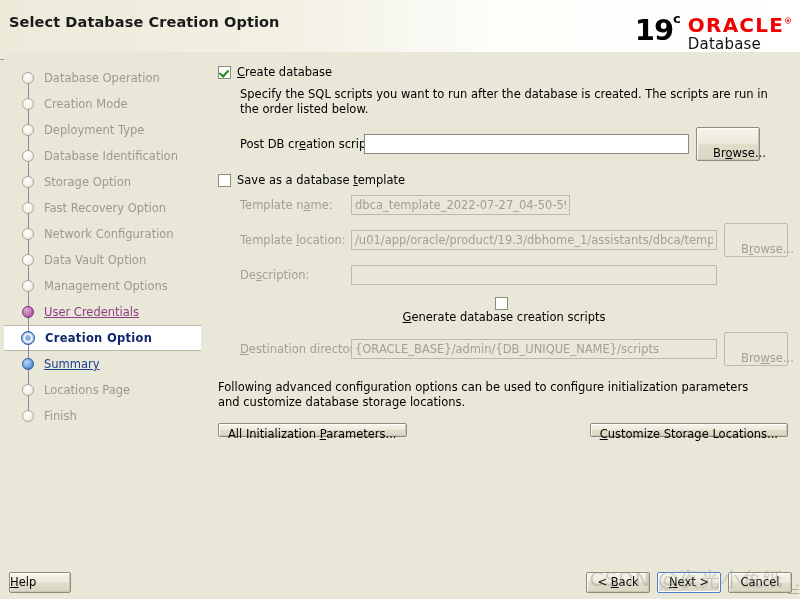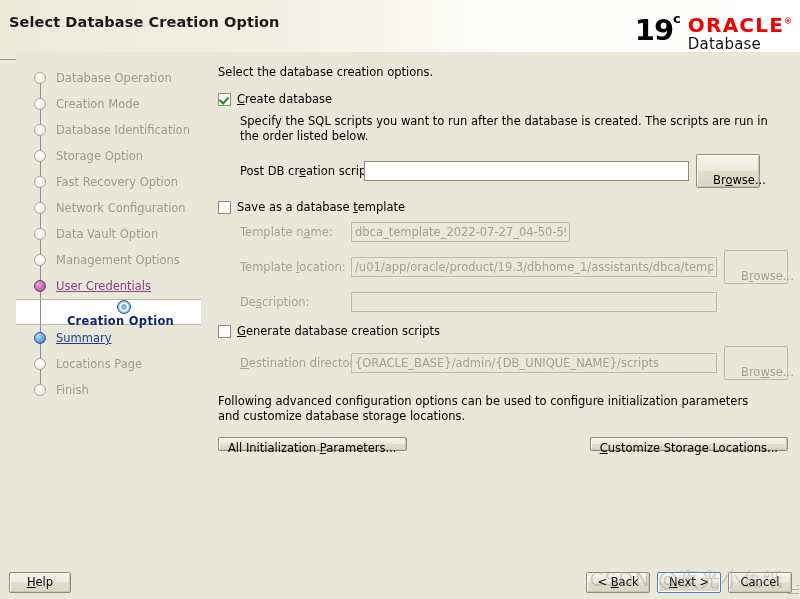--- a/index.html
+++ b/index.html
@@ -101,21 +101,21 @@
     position: absolute;
     left: 0;
     top: 52px;
     width: 800px;
     height: 512px;
   }
 
   
   .sidebar {
     position: absolute;
-    left: 16px;
+    left: 4px;
     top: 0;
     width: 200px;
     height: 512px;
     background: #e9e7d7;
     border-right: 1px solid #8f8f7c;
     box-sizing: border-box;
   }
   .steps {
     position: relative;
     padding-top: 13px;
@@ -180,21 +180,20 @@
   }
   .step-label.done {
     color: #1b3f8f;
     text-decoration: underline;
     cursor: pointer;
   }
   .step.current-row {
     background: #ffffff;
     border-top: 1px solid #b9b7a6;
     border-bottom: 1px solid #b9b7a6;
-    flex-direction: column;
   }
   .step-label.current {
     color: #10266b;
     font-weight: bold;
     letter-spacing: 0.3px;
   }
 
   
   .content {
     position: absolute;
@@ -340,21 +339,21 @@
     top: 564px;
     width: 800px;
     height: 35px;
     background: #e9e7d7;
   }
   .footer-help {
     position: absolute;
     left: 9px;
     top: 8px;
     width: 62px;
-    text-align: center;
+    text-align: left;
     padding: 0;
   }
   .footer-right {
     position: absolute;
     right: 8px;
     top: 8px;
     display: flex;
     gap: 7px;
   }
   .btn-nav { width: 64px; padding: 0; text-align: center; }
@@ -417,20 +416,25 @@
           <div class="bullet pending"></div>
           <div class="step-label pending">Database Operation</div>
         </div>
 
         <div class="step">
           <div class="connector"></div>
           <div class="bullet pending"></div>
           <div class="step-label pending">Creation Mode</div>
         </div>
 
+        <div class="step">
+          <div class="connector"></div>
+          <div class="bullet pending"></div>
+          <div class="step-label pending">Deployment Type</div>
+        </div>
 
         <div class="step">
           <div class="connector"></div>
           <div class="bullet pending"></div>
           <div class="step-label pending">Database Identification</div>
         </div>
 
         <div class="step">
           <div class="connector"></div>
           <div class="bullet pending"></div>
@@ -490,21 +494,20 @@
           <div class="connector"></div>
           <div class="bullet pending"></div>
           <div class="step-label pending">Finish</div>
         </div>
 
       </div>
     </div>
 
     <div class="content">
 
-      <div class="intro">Select the database creation options.</div>
 
       <div class="check-row">
         <div class="checkbox checked"></div>
         <div class="check-label"><span class="mn">C</span><span>reate database</span></div>
       </div>
 
       <div class="indent-block">
         <div class="hint">Specify the SQL scripts you want to run after the database is created. The scripts are run in the order listed below.</div>
         <div class="field-row">
           <div class="field-label lbl-w">Post DB cr<span class="mn">e</span>ation scripts:</div>
@@ -527,21 +530,21 @@
           <div class="field-label dim lbl-w2">Template <span class="mn">l</span>ocation:</div>
           <input class="textfield tf-tloc disabled" type="text" disabled="" value="/u01/app/oracle/product/19.3/dbhome_1/assistants/dbca/temp" style="">
           <button class="btn btn-browse disabled" disabled="">B<span class="mn">r</span>owse...</button>
         </div>
         <div class="field-row">
           <div class="field-label dim lbl-w2">De<span class="mn">s</span>cription:</div>
           <input class="textfield tf-desc disabled" type="text" disabled="" value="" style="">
         </div>
       </div>
 
-      <div class="check-row" style="margin-top:12px;">
+      <div class="check-row" style="margin-top:12px;flex-direction:column;">
         <div class="checkbox"></div>
         <div class="check-label"><span class="mn">G</span>enerate database creation scripts</div>
       </div>
 
       <div class="indent-block" style="margin-top:6px;">
         <div class="field-row">
           <div class="field-label dim lbl-w2"><span class="mn">D</span>estination directory:</div>
           <input class="textfield tf-dest disabled" type="text" disabled="" value="{ORACLE_BASE}/admin/{DB_UNIQUE_NAME}/scripts" style="">
           <button class="btn btn-browse disabled" disabled="">Bro<span class="mn">w</span>se...</button>
         </div>

